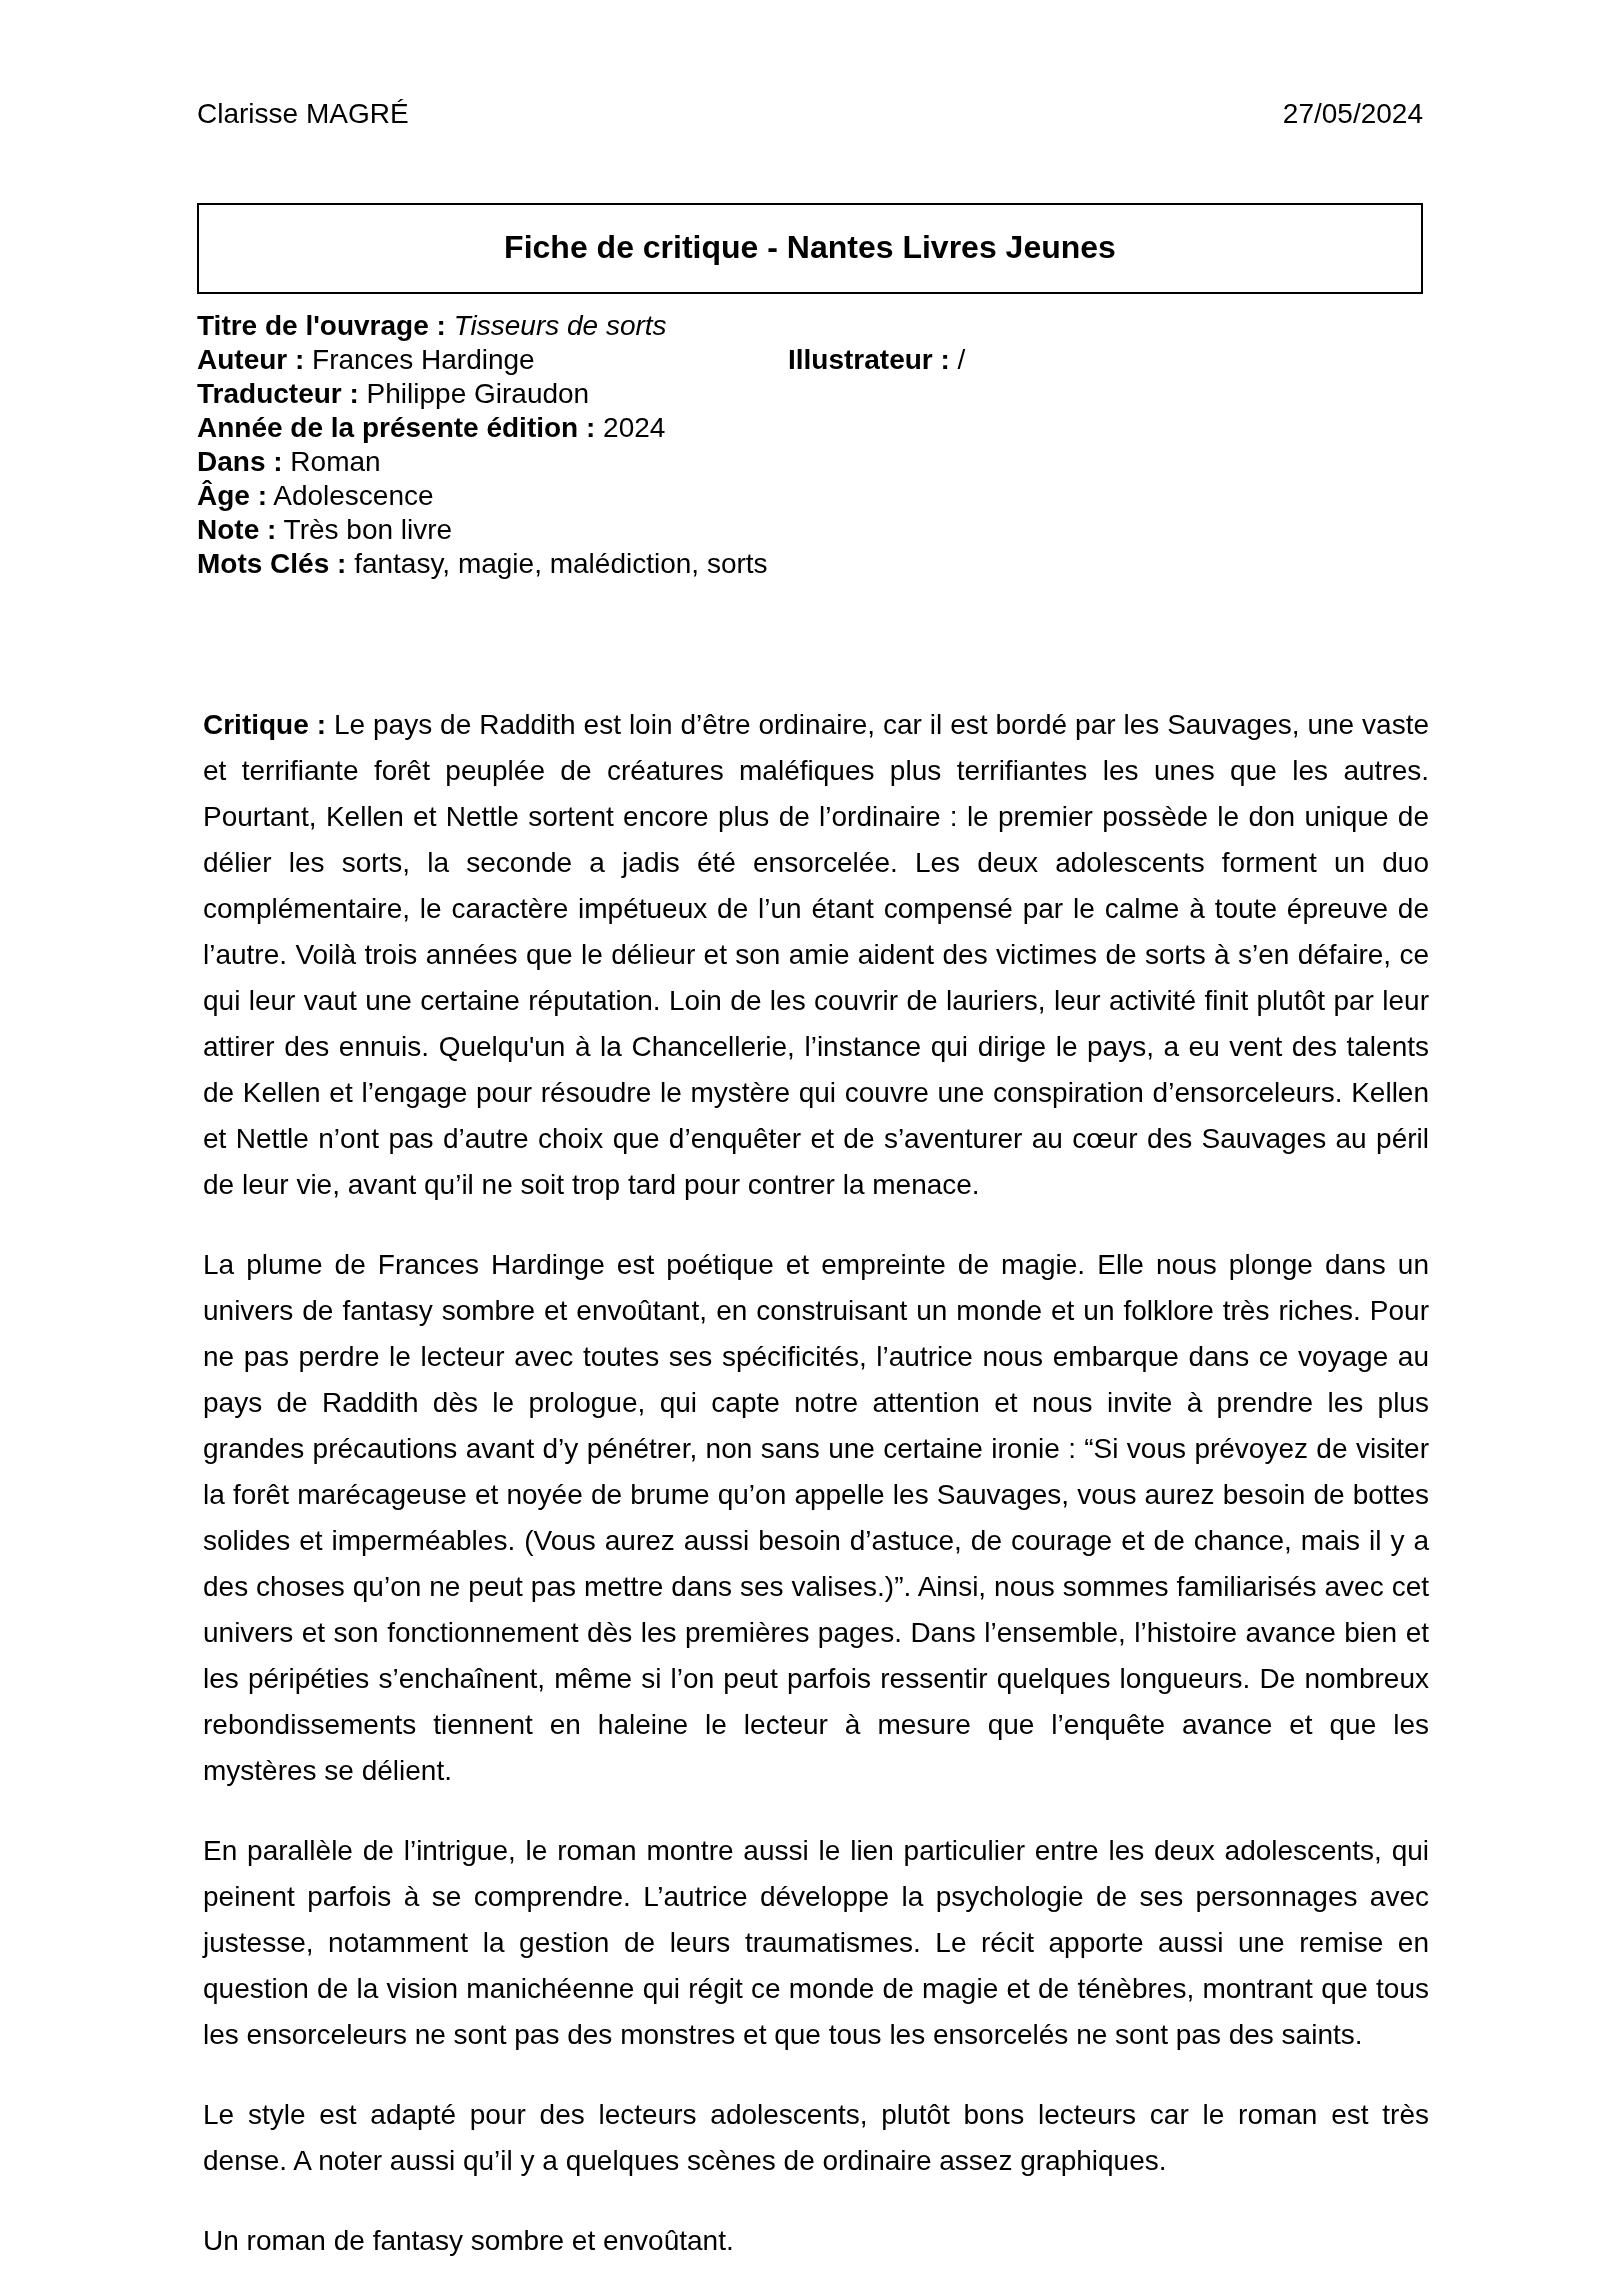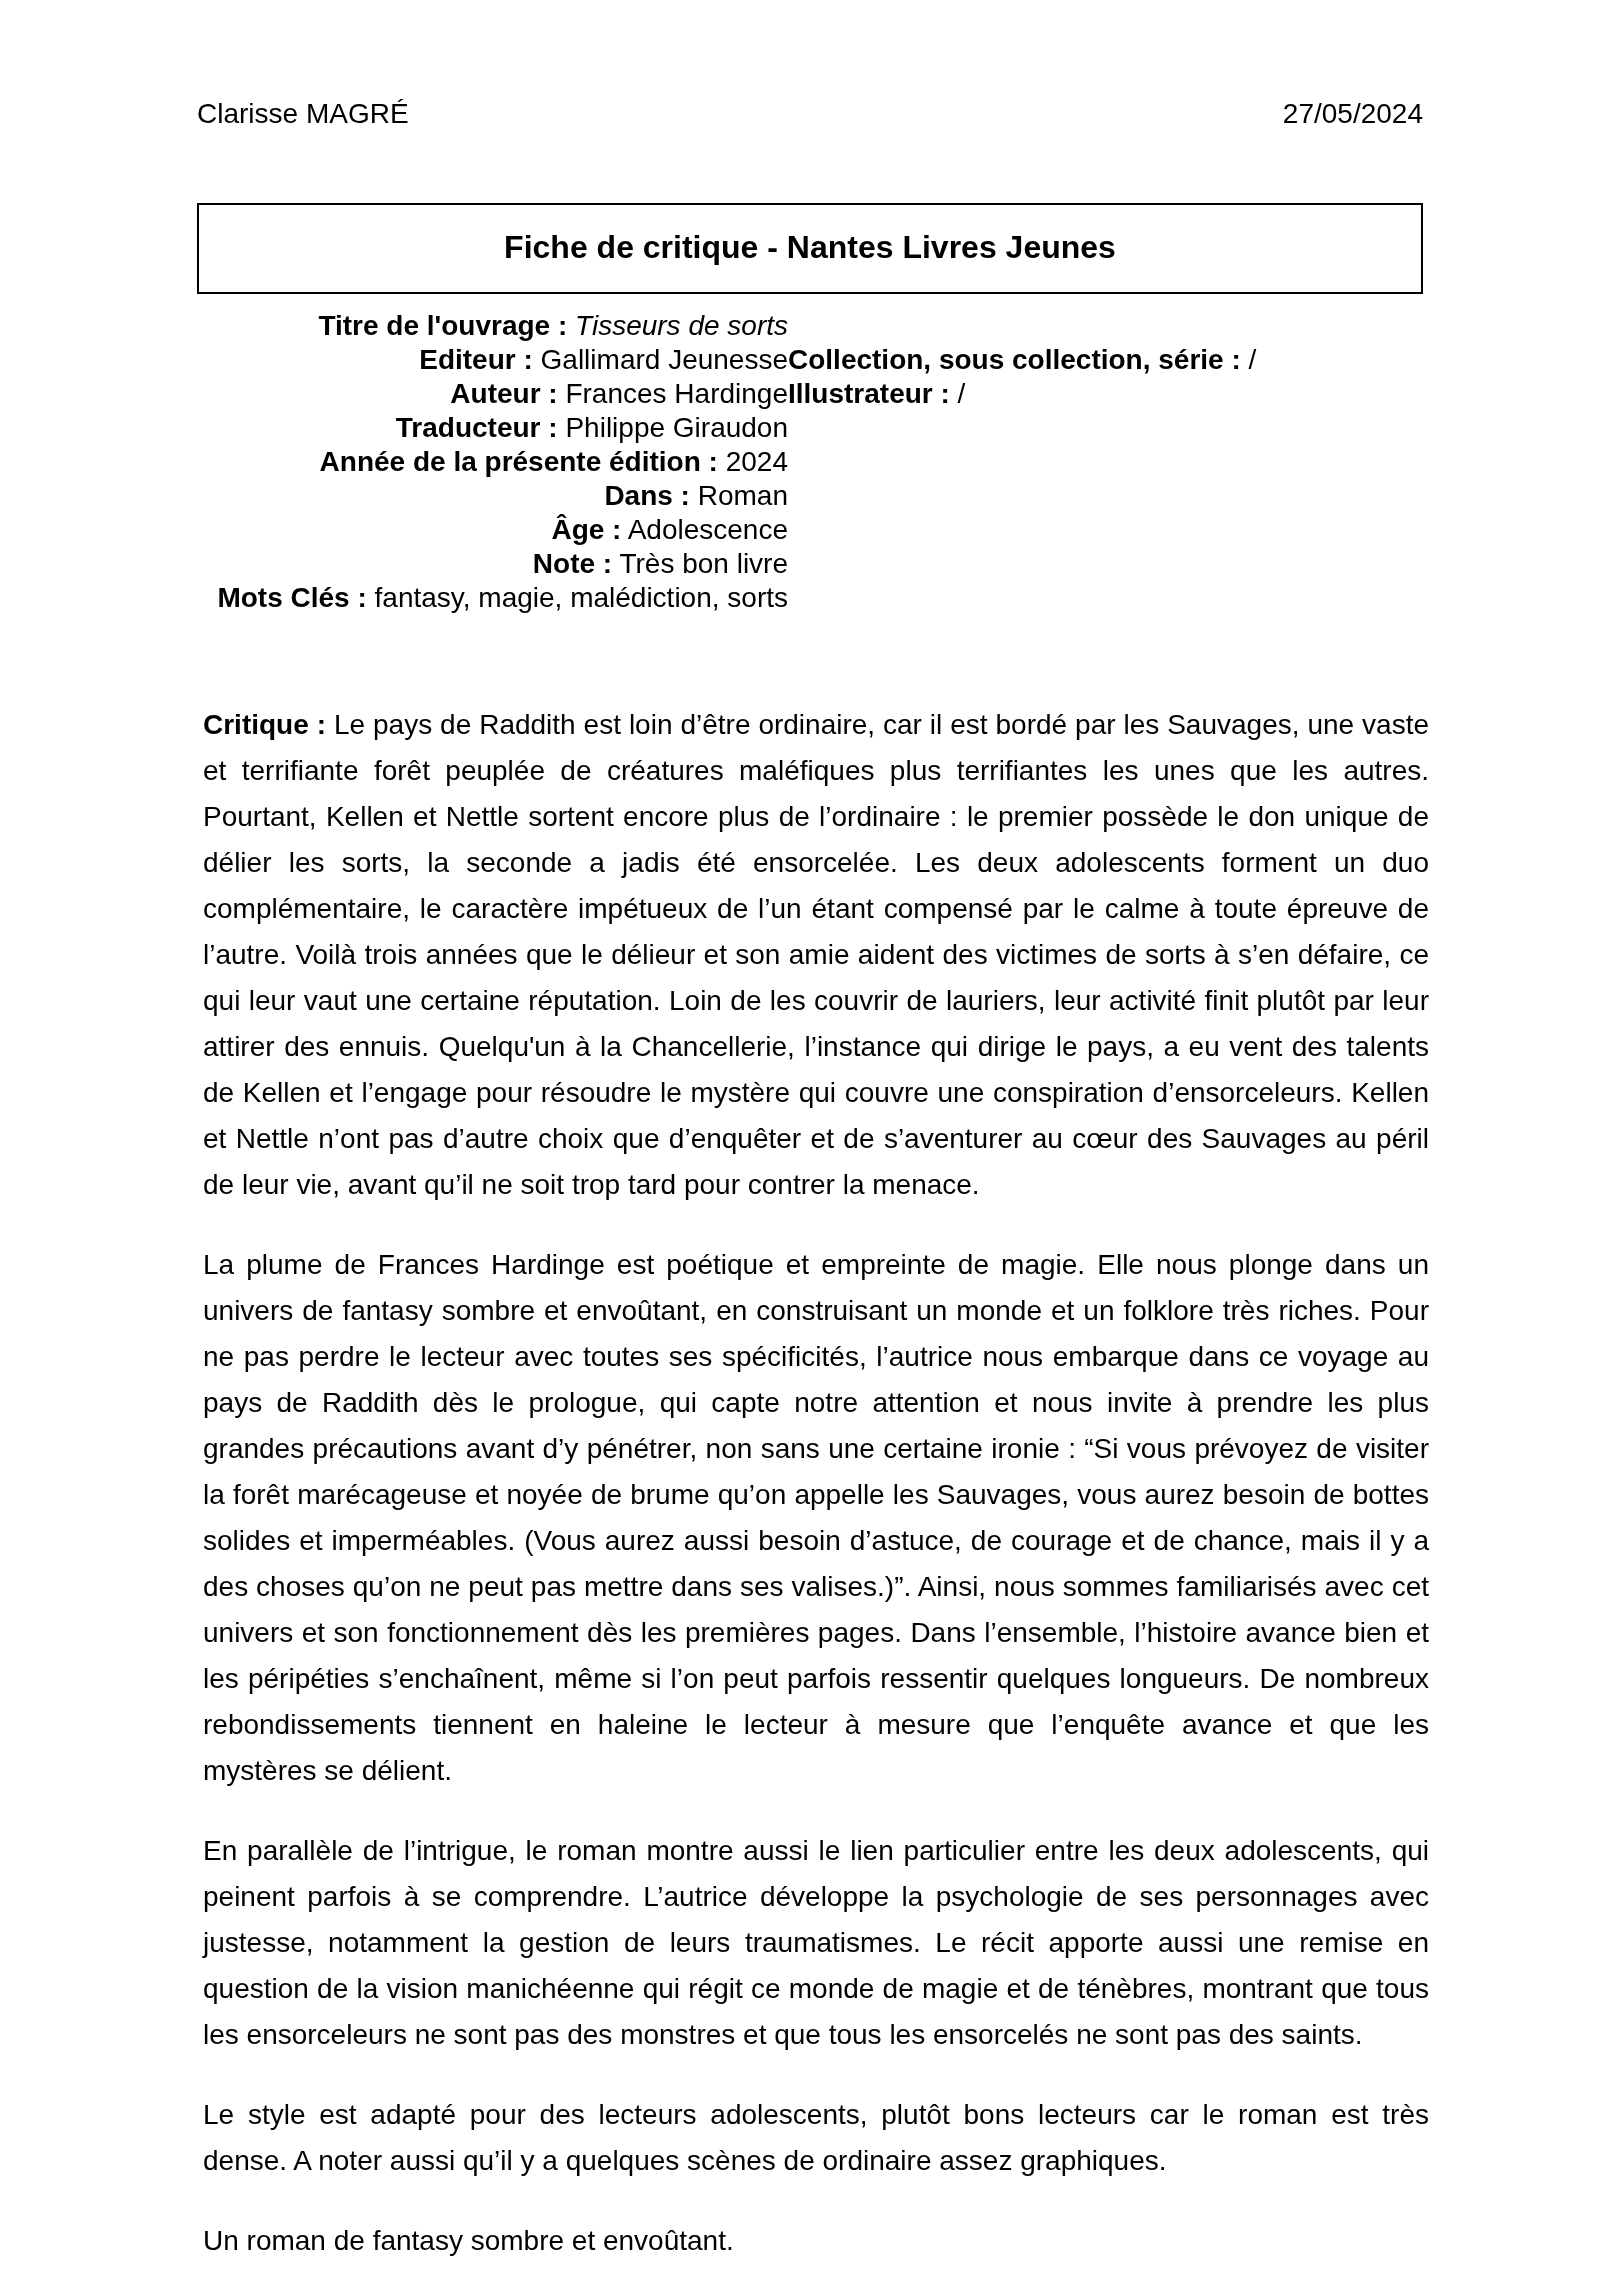--- a/index.html
+++ b/index.html
@@ -19,21 +19,21 @@
     display: flex; align-items: center; justify-content: center;
   }
   .title-box h1 {
     margin: 0; font-size: 32px; font-weight: bold; line-height: 39px;
     position: relative; top: -1px;
   }
   .meta {
     position: absolute; top: 309px; left: 0; width: 1226px;
     font-size: 28px; line-height: 34px;
   }
-  .meta .row { display: flex; height: 34px; white-space: nowrap; text-align: right; }
+  .meta .row { display: flex; height: 34px; white-space: nowrap; }
   .meta .col1 { width: 591px; }
   .meta .col2 { }
   .lbl { font-weight: bold; }
   .it { font-style: italic; }
   .body {
     position: absolute; top: 702px; left: 0; width: 1226px;
     font-size: 28px; line-height: 46px; text-align: justify; margin-left: 6px;
   }
   .body p { margin: 0 0 34px 0; }
   .body p.last-left { text-align: left; }
@@ -50,30 +50,20 @@
 
   <div class="title-box">
     <h1>Fiche de critique - Nantes Livres Jeunes</h1>
   </div>
 
   <div class="meta">
     <div class="row">
       <span class="col1">
         <span class="lbl">Titre de l'ouvrage :</span>
         <span class="it">Tisseurs de sorts</span>
-      </span>
-    </div>
-    <div class="row">
-      <span class="col1">
-        <span class="lbl">Editeur :</span>
-        <span>Gallimard Jeunesse</span>
-      </span>
-      <span class="col2">
-        <span class="lbl">Collection, sous collection, série :</span>
-        <span>/</span>
       </span>
     </div>
     <div class="row">
       <span class="col1">
         <span class="lbl">Auteur :</span>
         <span>Frances Hardinge</span>
       </span>
       <span class="col2">
         <span class="lbl">Illustrateur :</span>
         <span>/</span>

